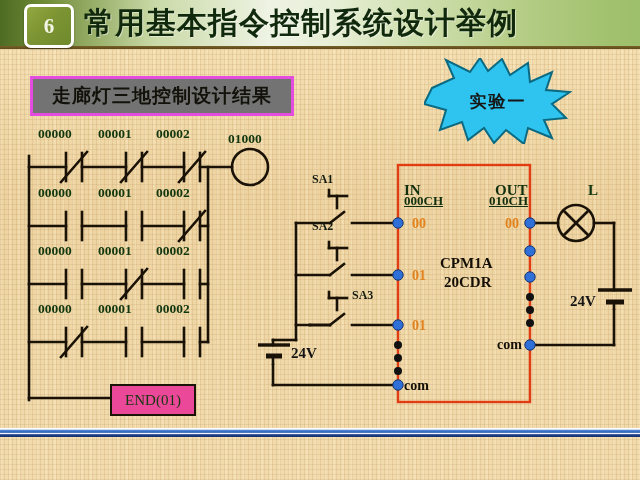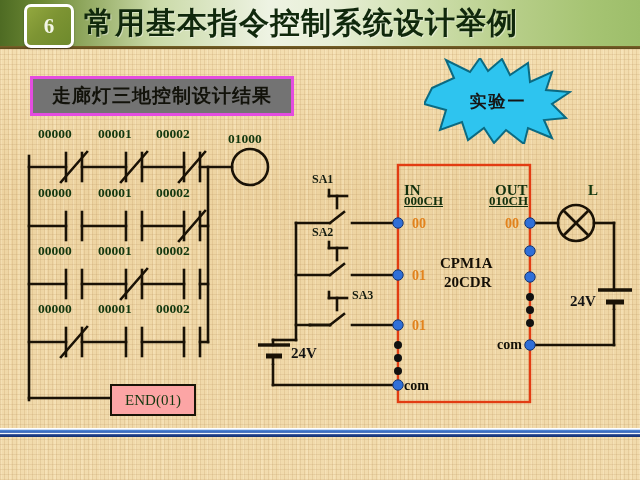--- a/index.html
+++ b/index.html
@@ -88,21 +88,21 @@
   .lbl-end{font-size:15px;color:#13380f;}
   .lbl-sa{font-size:12px;color:#141c10;}
   .lbl-v{font-size:15px;color:#141414;}
   .lbl-io{font-size:15px;color:#12300d;margin-top:6px;}
   .lbl-ch{font-size:13px;color:#12300d;text-decoration:underline;}
   .lbl-term{font-size:14px;color:#e2821c;}
   .lbl-com{font-size:14px;color:#120f06;}
   .lbl-cpu{font-size:15px;color:#140f06;}
   .lbl-L{font-size:15px;color:#13380f;}
   .endbox{
-    position:absolute;border:2.5px solid #1a1407;background:#fca5a5;
+    position:absolute;border:2.5px solid #1a1407;background:#ec4899;
     display:flex;align-items:center;justify-content:center;
   }
 </style>
 </head>
 <body>
 
 <div id="stage">
 
   <div class="bg"></div>
 
@@ -281,21 +281,21 @@
 
   <div class="lbl lbl-addr" style="left:38px;top:301px">00000</div>
   <div class="lbl lbl-addr" style="left:98px;top:301px">00001</div>
   <div class="lbl lbl-addr" style="left:156px;top:301px">00002</div>
 
   <div class="endbox" style="left:110px;top:384px;width:82px;height:28px">
     <span class="lbl-end" style="position:static">END(01)</span>
   </div>
 
   <div class="lbl lbl-sa" style="left:312px;top:172px">SA1</div>
-  <div class="lbl lbl-sa" style="left:312px;top:225px">SA2</div>
+  <div class="lbl lbl-sa" style="left:312px;top:219px">SA2</div>
   <div class="lbl lbl-sa" style="left:352px;top:288px">SA3</div>
 
   <div class="lbl lbl-v" style="left:291px;top:345px">24V</div>
   <div class="lbl lbl-v" style="left:570px;top:293px">24V</div>
   <div class="lbl lbl-L" style="left:588px;top:182px">L</div>
 
   <div class="lbl lbl-io" style="left:404px;top:176px">IN</div>
   <div class="lbl lbl-ch" style="left:404px;top:193px">000CH</div>
   <div class="lbl lbl-io" style="left:495px;top:176px">OUT</div>
   <div class="lbl lbl-ch" style="left:489px;top:193px">010CH</div>

